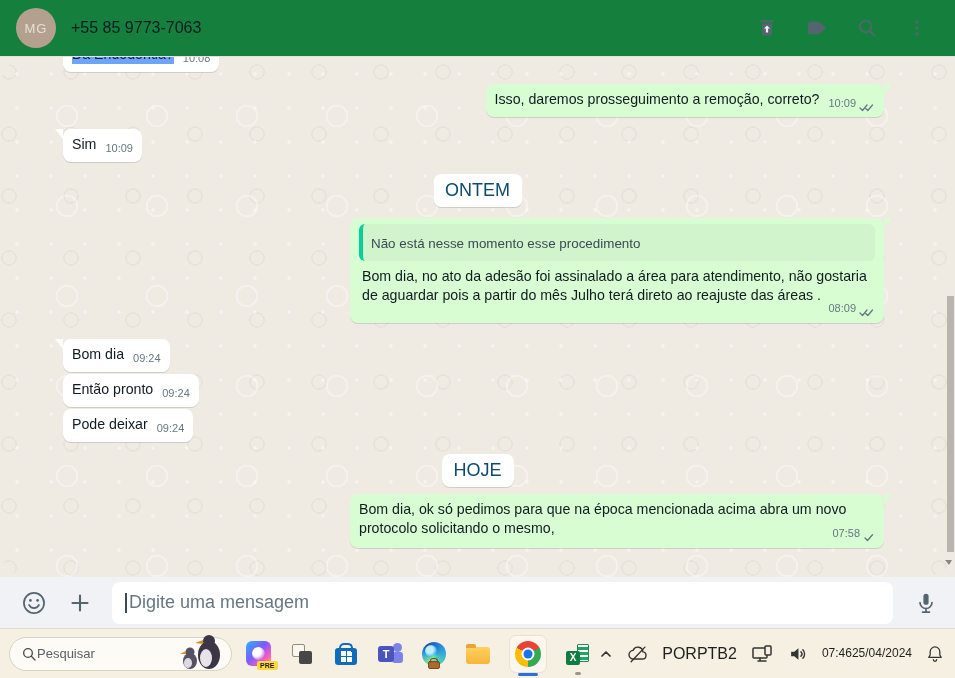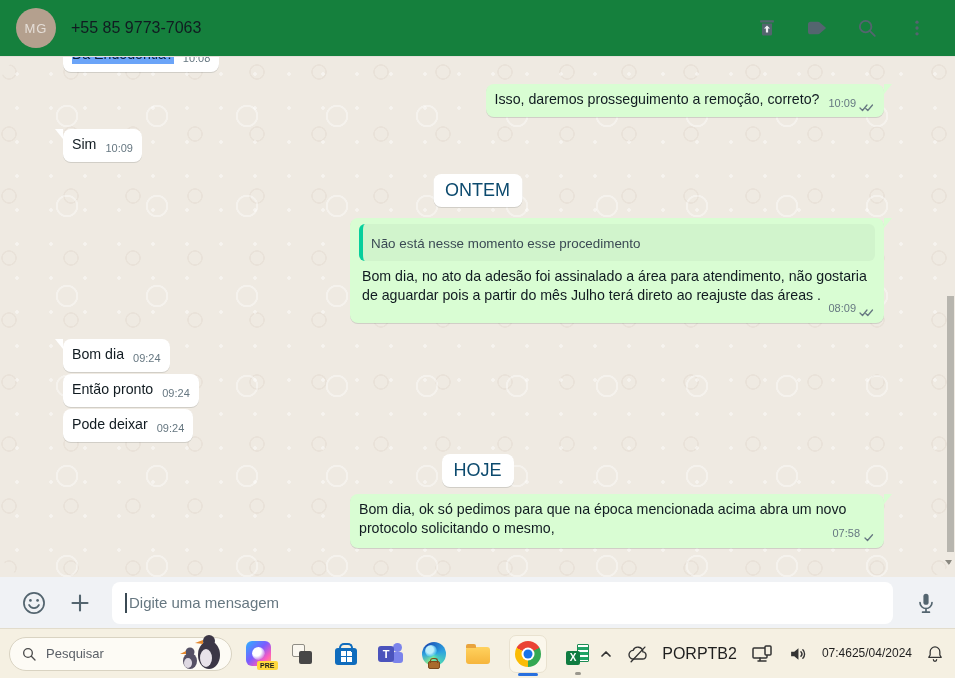--- a/index.html
+++ b/index.html
@@ -51,29 +51,29 @@
     border-radius:0; cursor:pointer; }
   .scroll-arrow { position:absolute; right:2px; bottom:12px; width:0; height:0;
     border-left:4px solid transparent; border-right:4px solid transparent; border-top:5px solid #8a8880; cursor:pointer; }
 
   
   .composer { position:absolute; top:577px; left:0; right:0; height:51px; background:#f0f2f5;
     display:flex; align-items:center; padding:0 16px 0 20px; gap:19px; z-index:30; }
   .cicon { width:27px; height:27px; display:flex; align-items:center; justify-content:center; cursor:pointer; }
   .input-wrap { position:relative; flex:1; }
   .msg-input { width:100%; height:42px; border:none; outline:none; background:#ffffff; border-radius:8px;
-    padding:0 14px 0 17px; font-size:15px; color:#111b21; font-family:"Liberation Sans", sans-serif; }
+    padding:0 14px 0 17px; font-size:18px; color:#111b21; font-family:"Liberation Sans", sans-serif; }
   .msg-input::placeholder { color:#667781; opacity:1; }
   .caret { position:absolute; left:13px; top:11px; width:1.5px; height:20px; background:#3b4a54; }
 
   
   .taskbar { position:absolute; top:628px; left:0; right:0; height:50px; background:#f5f0e2;
     border-top:1px solid #e2dccb; display:flex; align-items:center; z-index:40; }
   .search-pill { position:relative; margin-left:9px; width:223px; height:34px; border-radius:17px;
-    background:#fdfbf5; border:1px solid #d9d3c2; display:flex; align-items:center; padding:0 11px; gap:9px;
+    background:#fdfbf5; border:1px solid #d9d3c2; display:flex; align-items:center; padding:0 11px; 
     cursor:pointer; overflow:visible; }
   .search-pill span { font-size:13px; color:#5a5f66; }
   .pill-art { position:absolute; right:4px; bottom:0; pointer-events:none; }
 
   .apps { display:flex; align-items:center; gap:18px; margin-left:13px; }
   .app { position:relative; width:26px; height:26px; display:flex; align-items:center; justify-content:center; cursor:pointer; }
   .app-active { width:38px; height:38px; background:#fbf7ec; border:1px solid #e9e2d0; border-radius:7px; }
   .app-active::after { content:""; position:absolute; left:50%; transform:translateX(-50%); bottom:-4px;
     width:20px; height:3px; border-radius:2px; background:#2970de; }
   .app-running::after { content:""; position:absolute; left:50%; transform:translateX(-50%); bottom:-8px;

